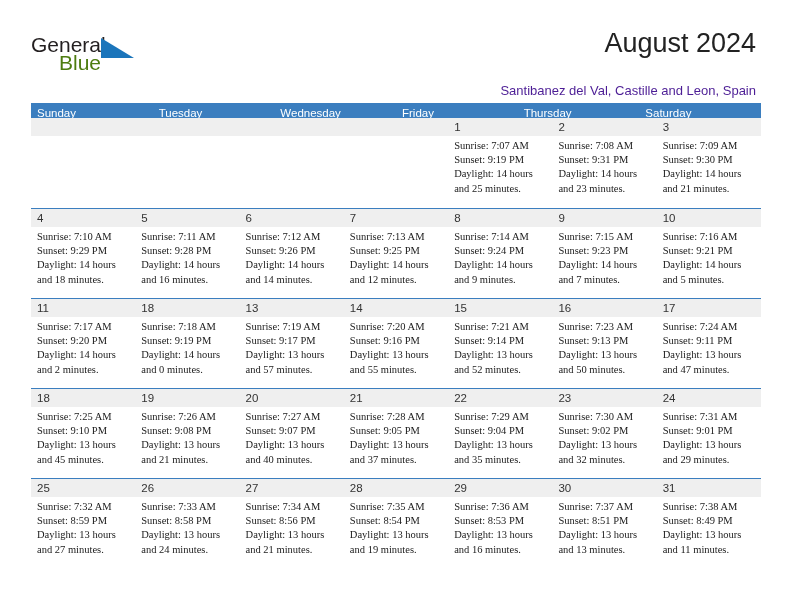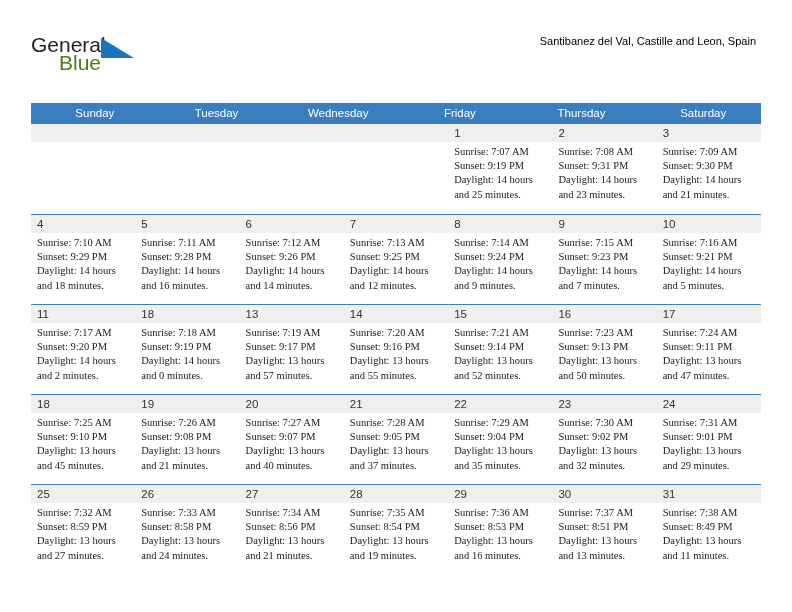--- a/index.html
+++ b/index.html
@@ -69,39 +69,38 @@
     top: 26px;
     text-align: right;
   }
   .cal-title {
     font-size: 27px;
     color: #222222;
     line-height: 34px;
     white-space: nowrap;
   }
   .cal-sub {
-    margin-top: 6px;
-    font-size: 11px;
-    color: #000000;
+    margin-top: 22px;
+    font-size: 13px;
+    color: #4c1d95;
     line-height: 18px;
     white-space: nowrap;
   }
 
   
   .calendar {
     position: absolute;
     left: 31px;
     top: 103px;
     width: 730px;
   }
   .dow-row {
     display: flex;
     background: #3b7ebf;
-    height: 21px;
-    text-align: center;
+    height: 15px;
   }
   .dow {
     flex: 1 1 0;
     color: #ffffff;
     font-size: 11.5px;
     line-height: 21px;
     padding-left: 6px;
     box-sizing: border-box;
     white-space: nowrap;
   }
@@ -157,20 +156,21 @@
 
     <div class="brand">
       <span class="brand-general">General</span>
       <svg class="brand-flag" viewBox="0 0 33 20">
         <polygon points="0,0 33,20 0,20" fill="#1b75bb"></polygon>
       </svg>
       <span class="brand-blue">Blue</span>
     </div>
 
     <div class="title-wrap">
+      <div class="cal-title">August 2024</div>
       <div class="cal-sub">Santibanez del Val, Castille and Leon, Spain</div>
     </div>
 
   </div>
 
   <div class="calendar">
 
     <div class="dow-row">
       <div class="dow">Sunday</div>
       <div class="dow">Tuesday</div>

